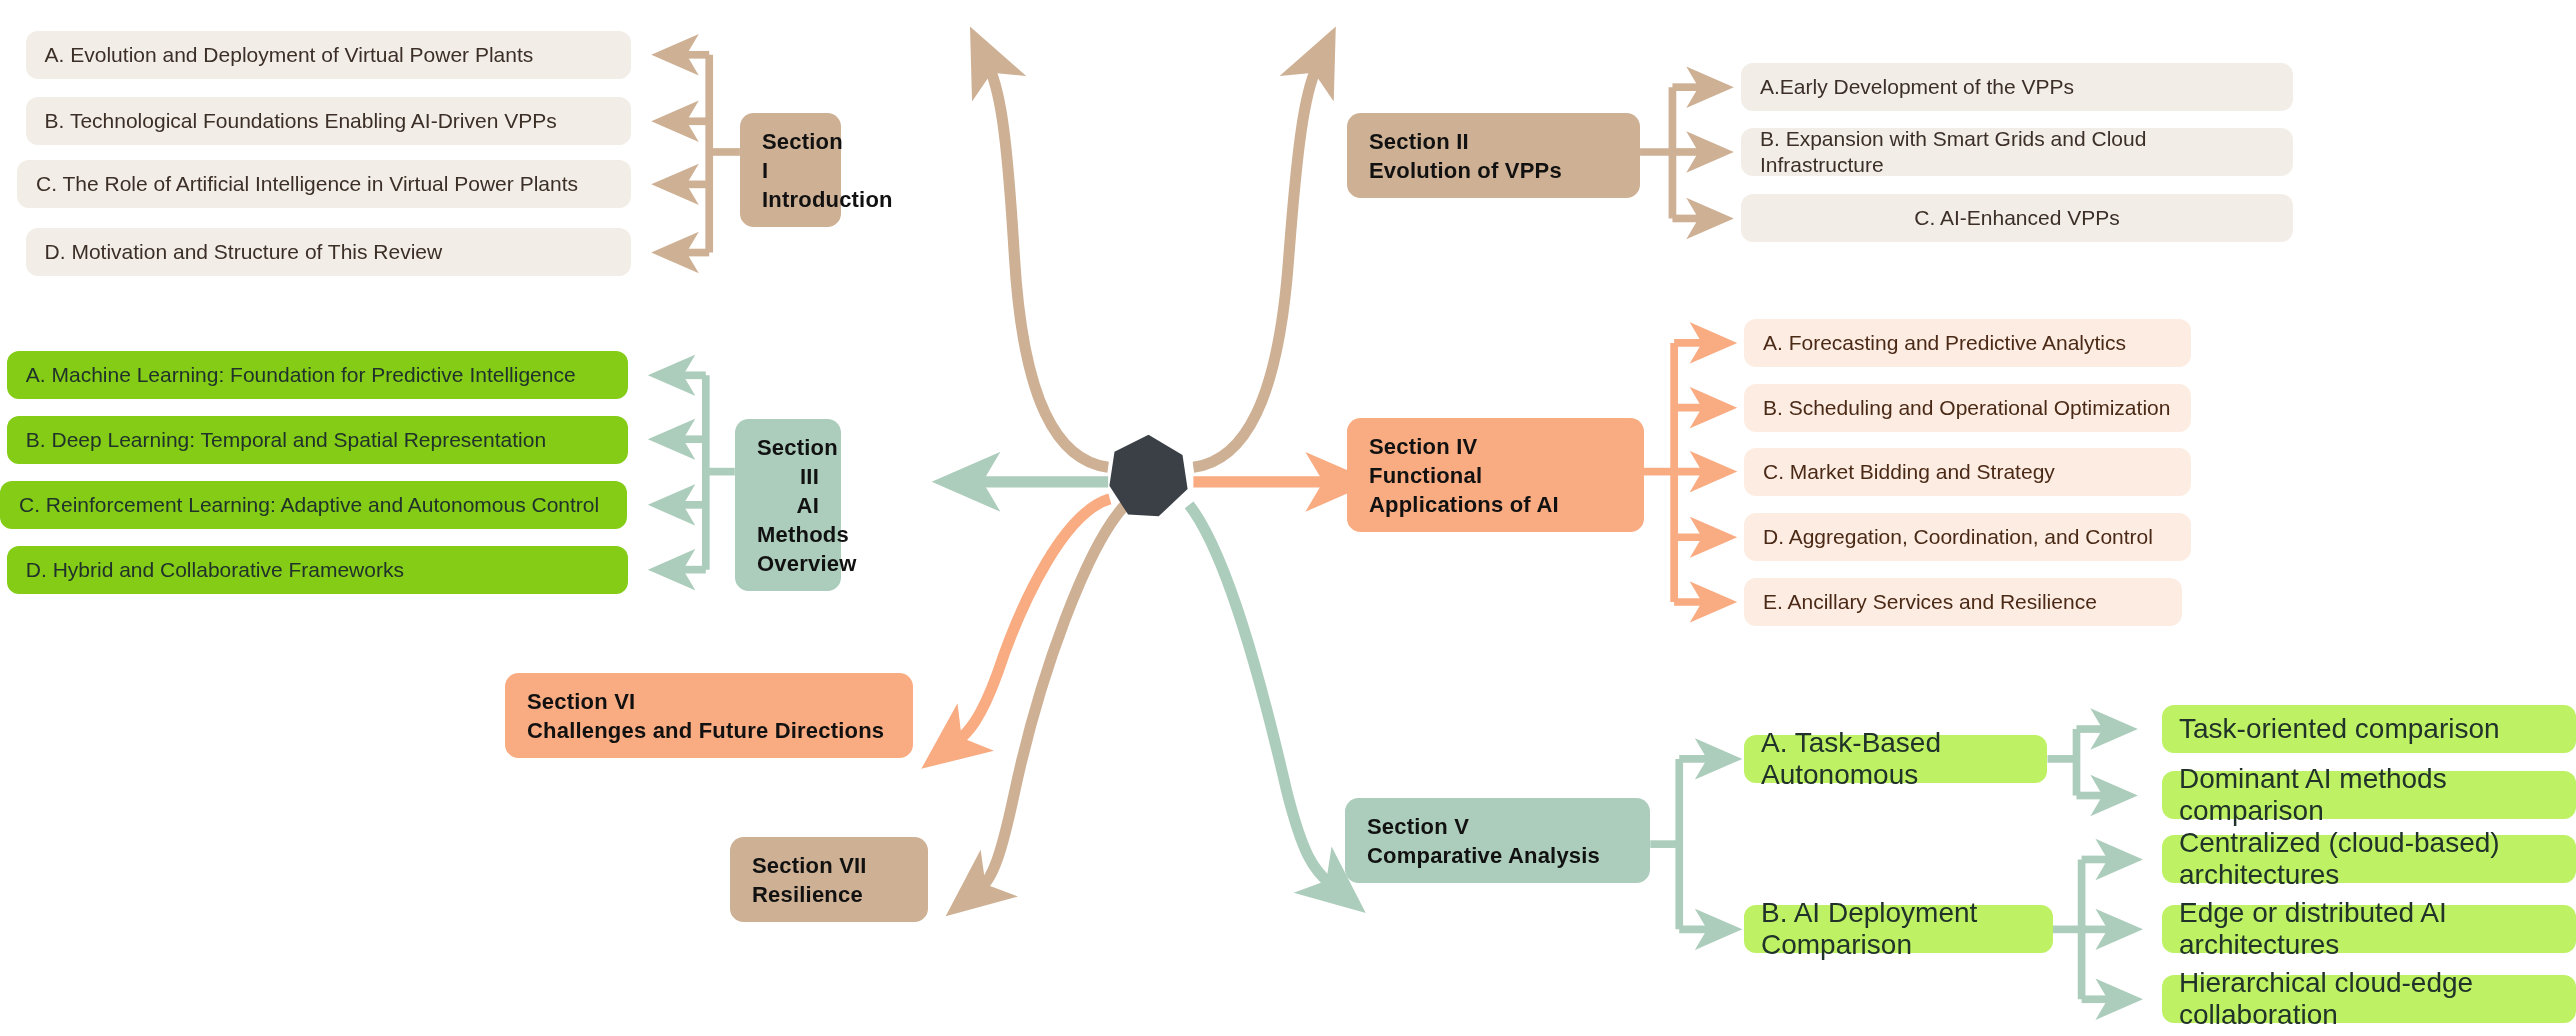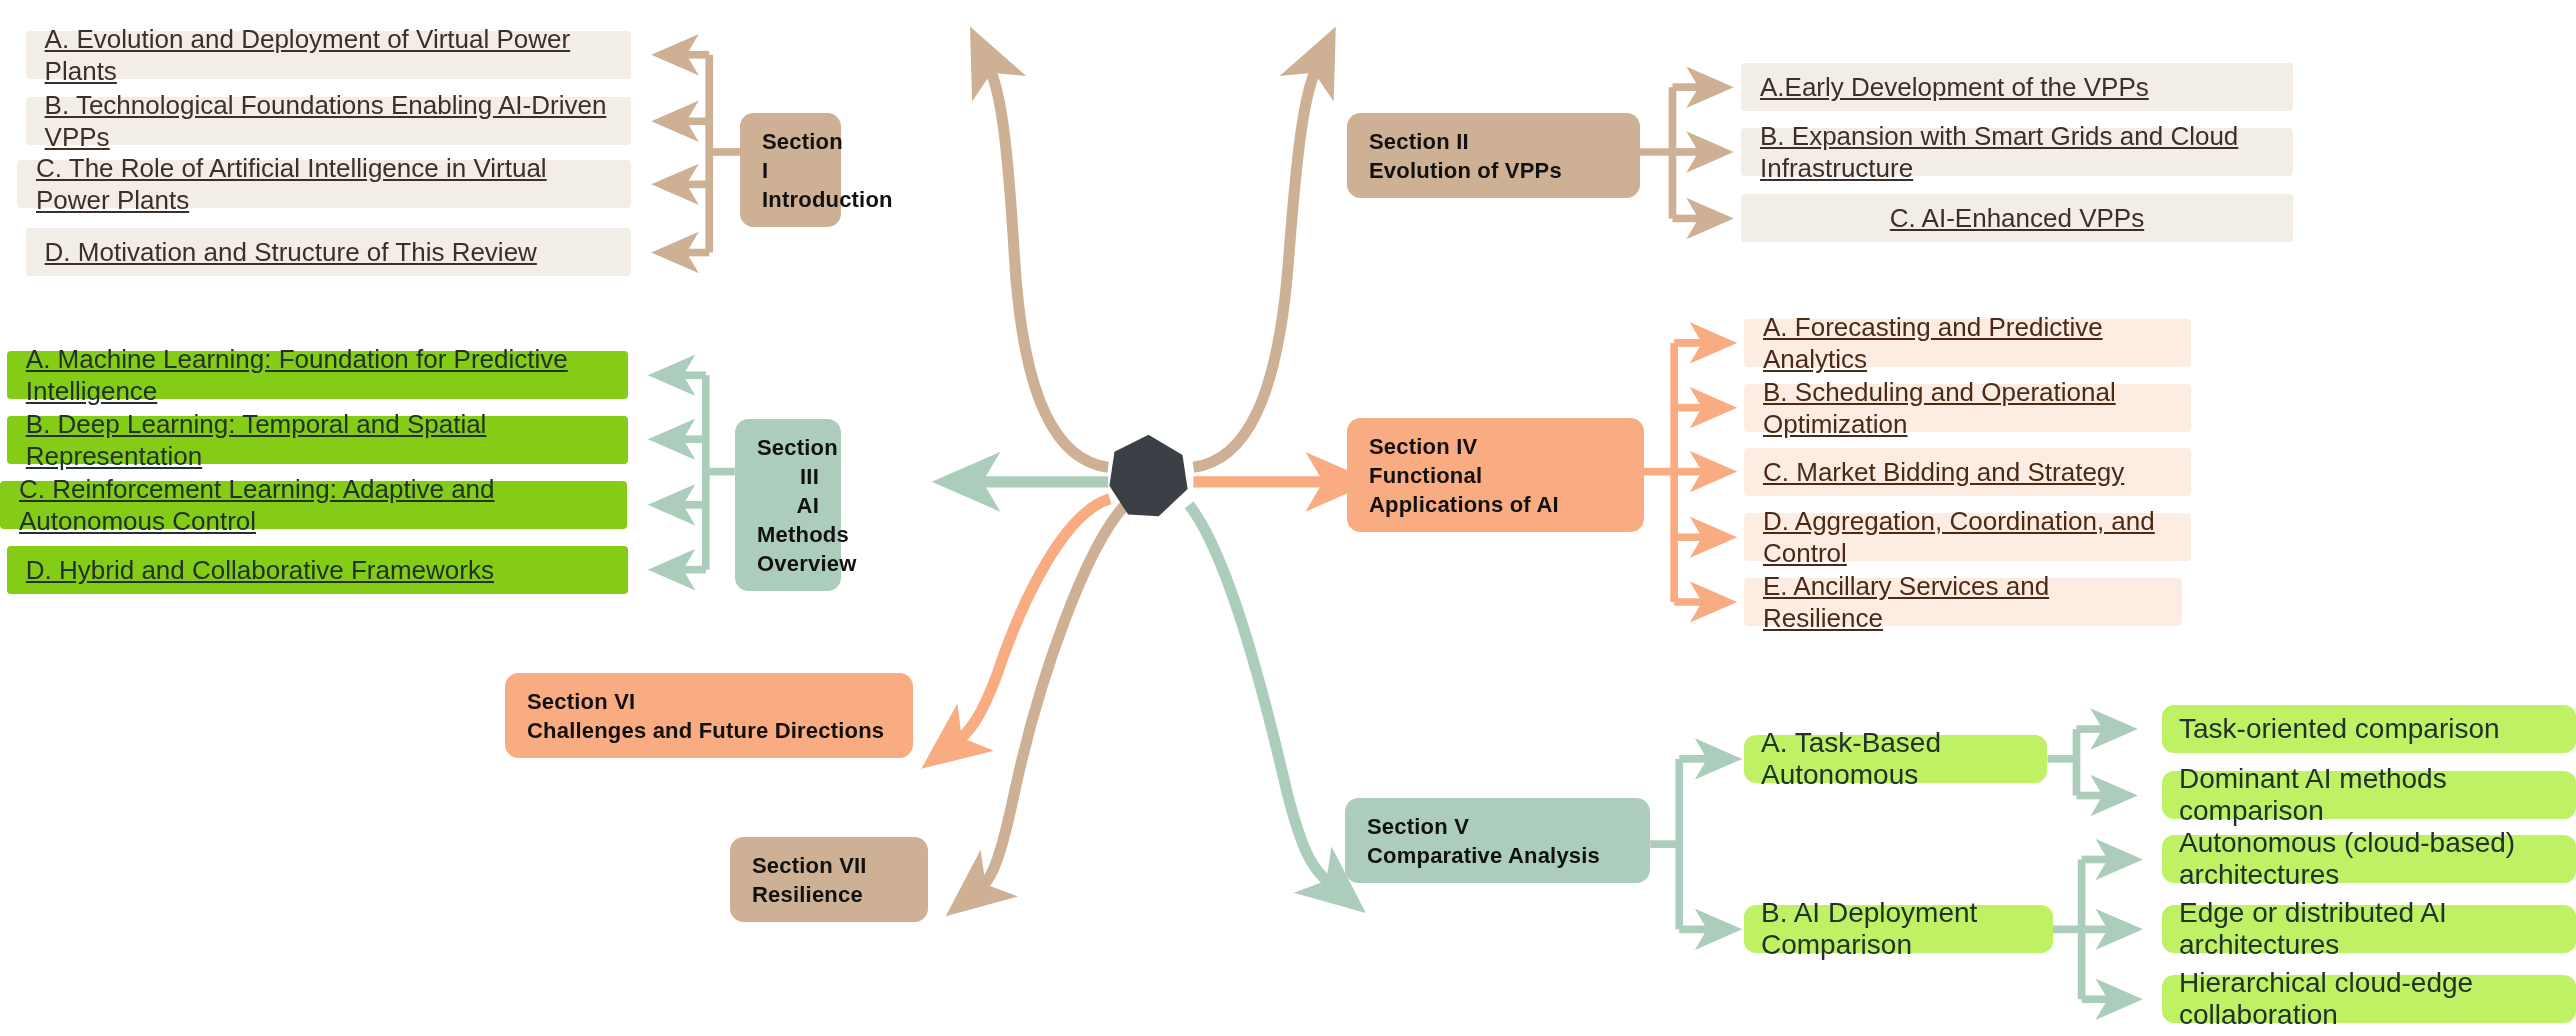--- a/index.html
+++ b/index.html
@@ -13,21 +13,21 @@
   .node .txt{display:block;width:100%;}
 
   
   .main{border-radius:13.6px;padding:13.6px 22px;font-weight:bold;font-size:22px;
         color:#111111;line-height:1.32;letter-spacing:0.2px;}
   .main.tan{background:#ceb094;}
   .main.green{background:#accdbc;}
   .main.orange{background:#f9ab81;}
 
   
-  .leaf{padding:13.6px 19px;font-size:26px;line-height:1.25;border-radius:4px;text-decoration:underline;}
+  .leaf{padding:13.6px 19px;font-size:21px;line-height:1.25;border-radius:12px;}
   .leaf.tanl{background:#f2ede7;color:#3b2f27;}
   .leaf.greenl{background:#84cc16;color:#203229;}
   .leaf.orangel{background:#fdece2;color:#4a2a16;}
 
   
   .mid{padding:12.8px 17px;font-size:28px;border-radius:12px;background:#bef264;color:#203229;}
 
   
   #hub{position:absolute;left:1106px;top:433px;width:85px;height:85px;}
 </style>
@@ -229,21 +229,21 @@
   </div>
 
   <div class="node mid" style="left:2162px;top:705px;width:414px;height:48px;">
     <span class="txt">Task-oriented comparison</span>
   </div>
   <div class="node mid" style="left:2162px;top:771px;width:414px;height:48px;">
     <span class="txt">Dominant AI methods comparison</span>
   </div>
 
   <div class="node mid" style="left:2162px;top:835px;width:414px;height:48px;">
-    <span class="txt">Autonomous (cloud-based) architectures</span>
+    <span class="txt">Centralized (cloud-based) architectures</span>
   </div>
   <div class="node mid" style="left:2162px;top:905px;width:414px;height:48px;">
     <span class="txt">Edge or distributed AI architectures</span>
   </div>
   <div class="node mid" style="left:2162px;top:975px;width:414px;height:48px;">
     <span class="txt">Hierarchical cloud-edge collaboration</span>
   </div>
 
 </div>
 

